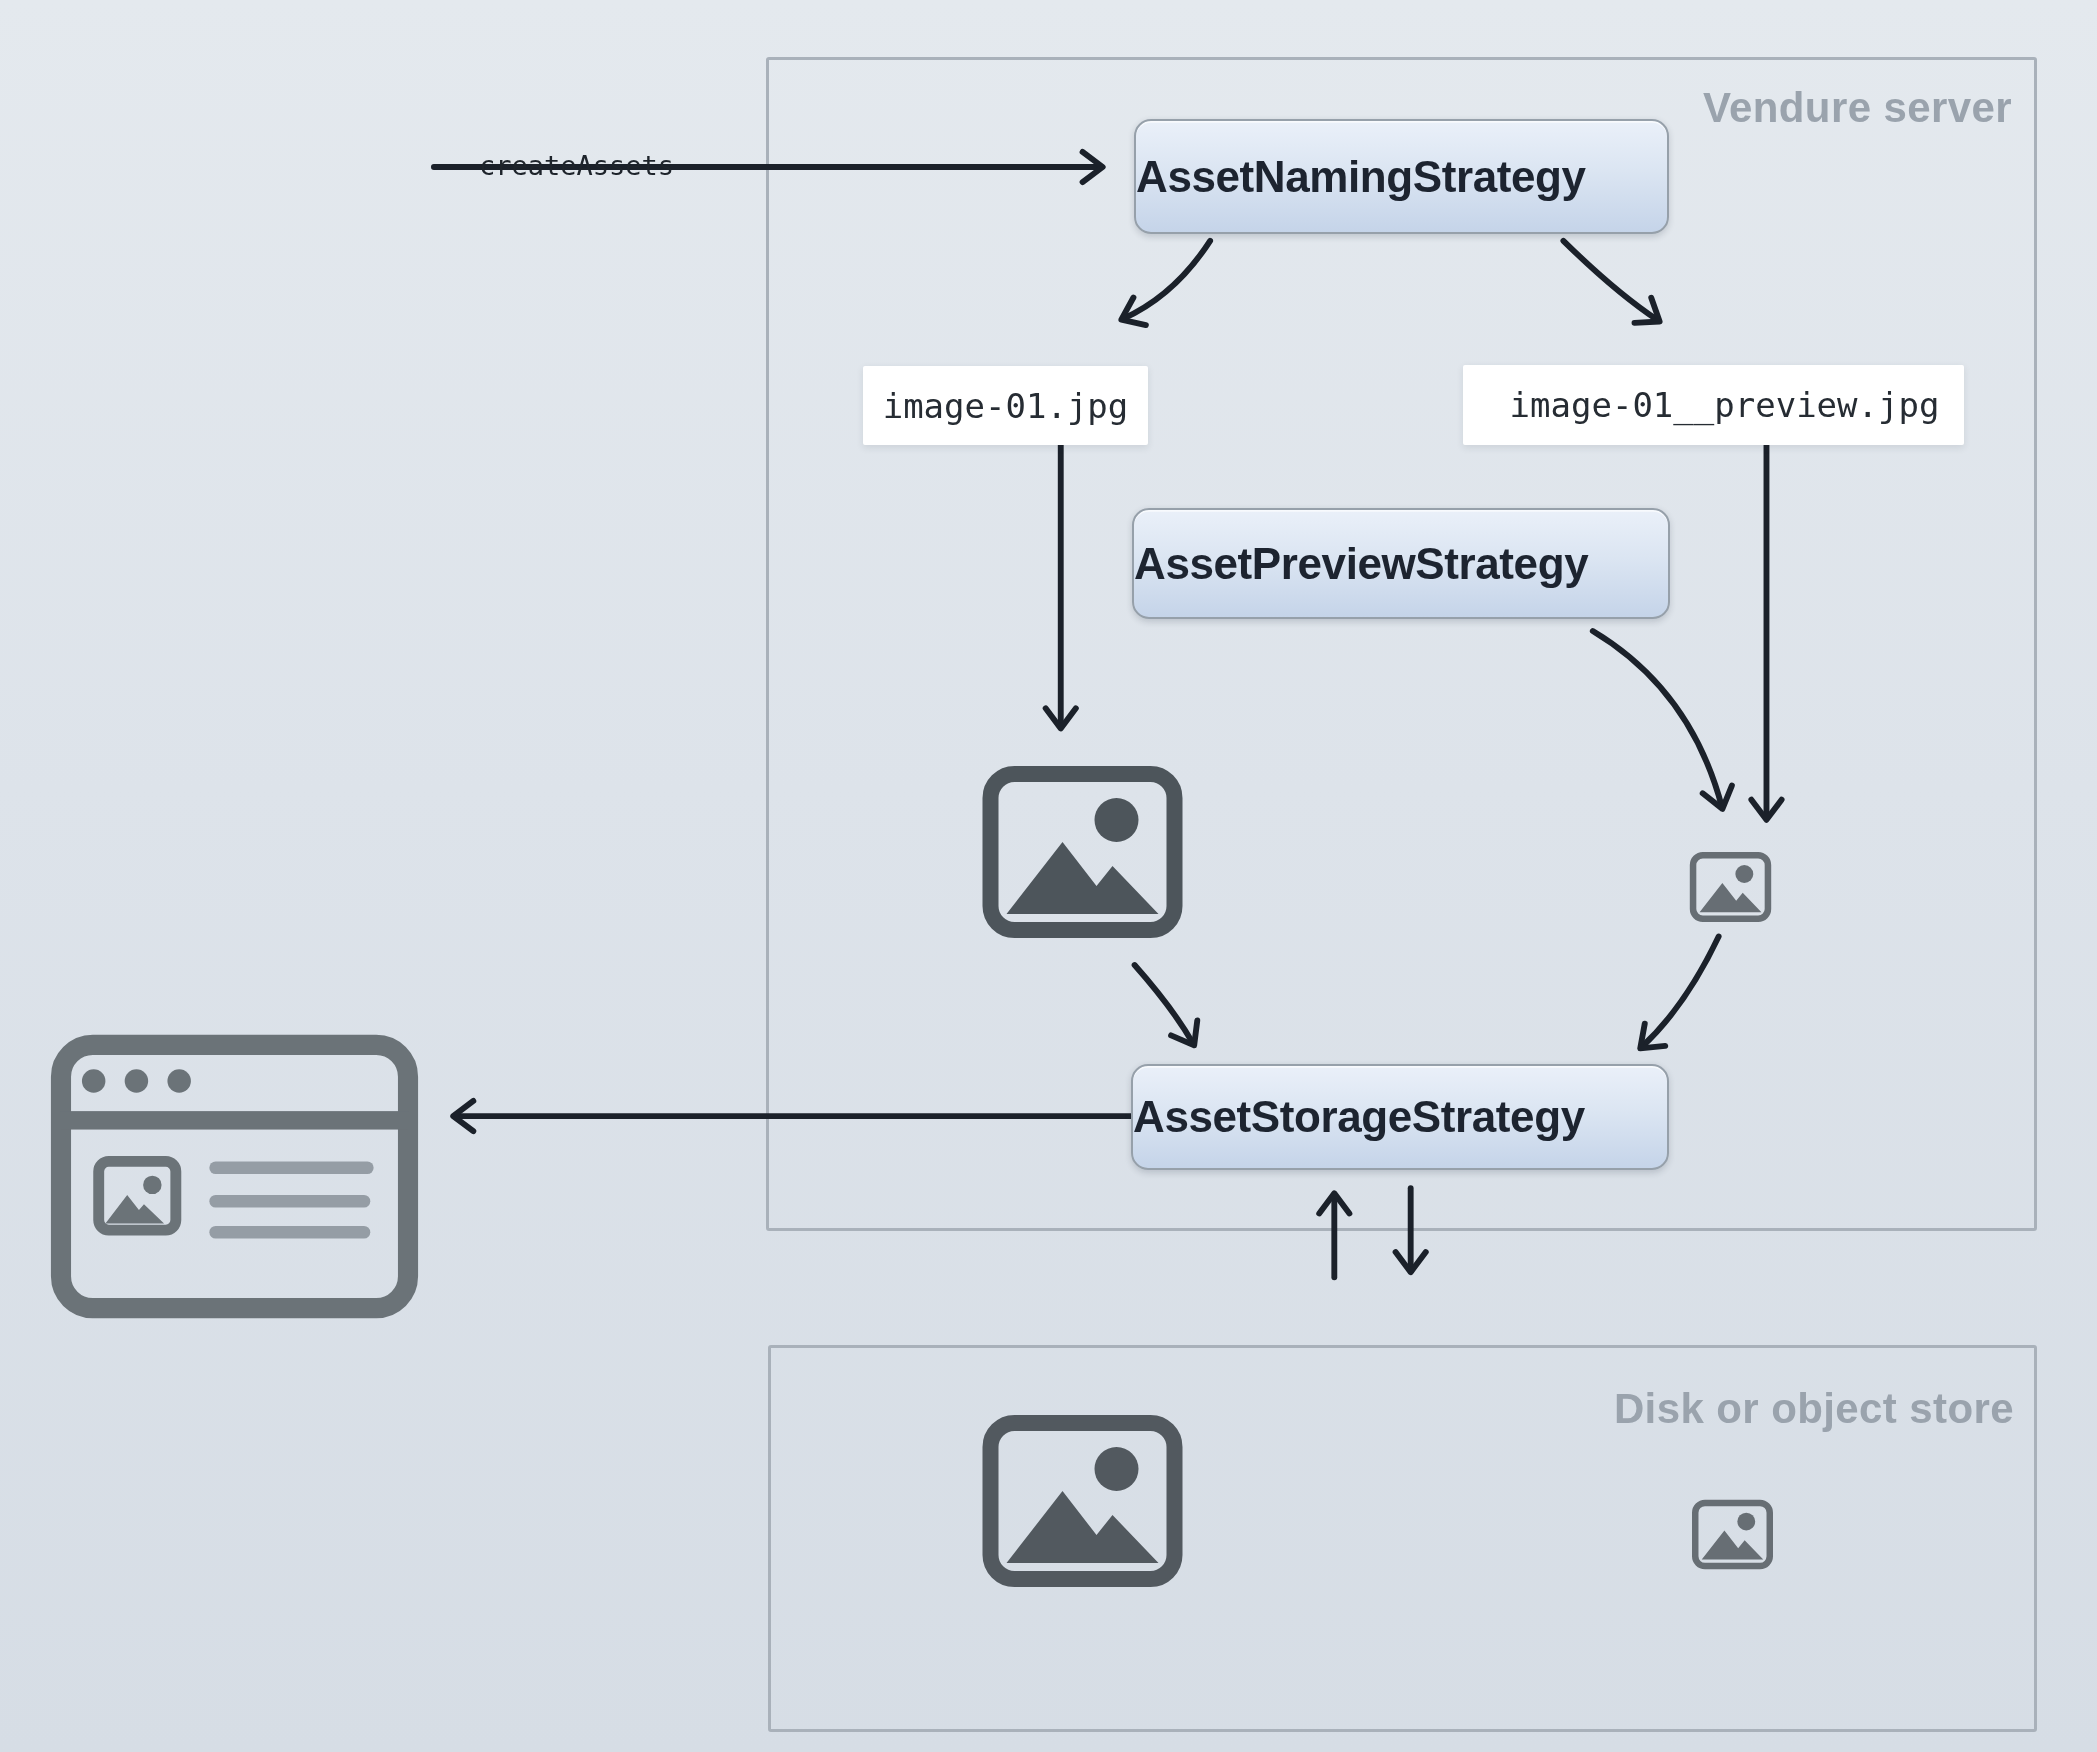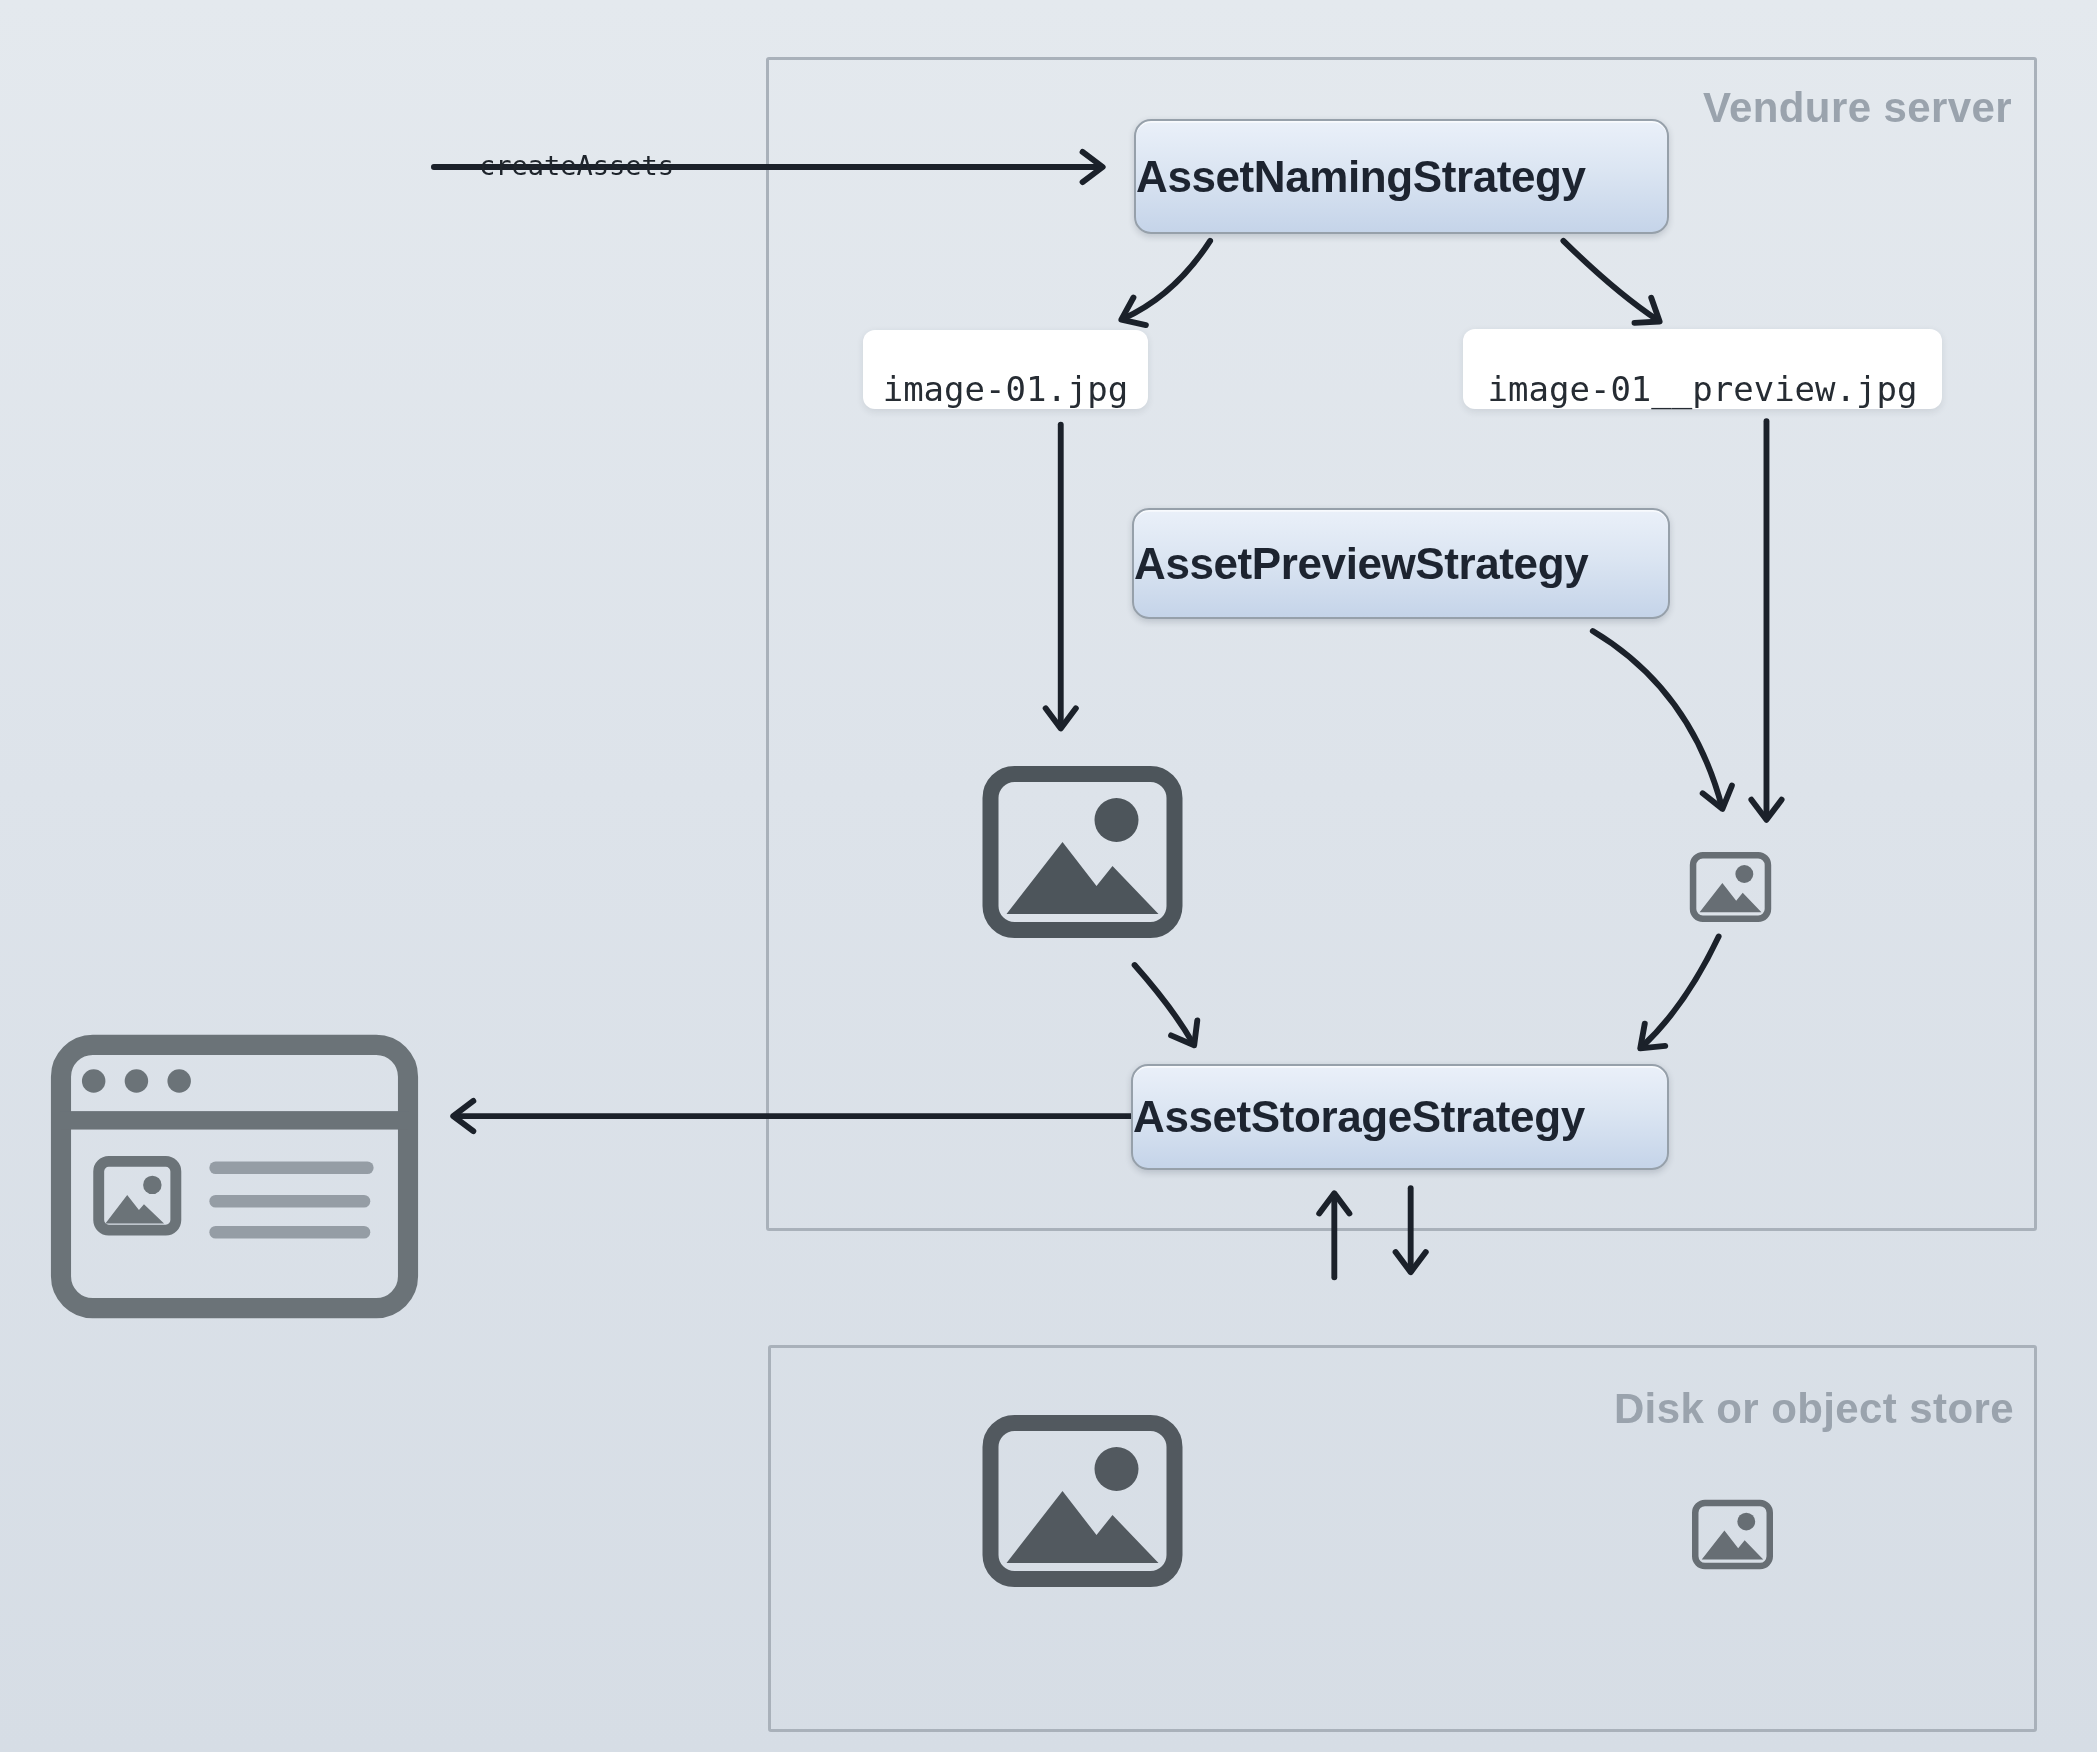--- a/index.html
+++ b/index.html
@@ -36,24 +36,25 @@
     box-shadow: 0 2.5px 5.9px rgba(40,50,65,0.18), inset 0 1.7px 0 rgba(255,255,255,0.65);
   }
   .strategy-box span {
     font-size: 44px; font-weight: bold; color: #1d2430;
     letter-spacing: -0.4px; white-space: nowrap;
   }
 
   
   .filename-box {
     position: absolute;
-    display: flex; align-items: flex-end; justify-content: center;
+    display: flex; align-items: center; justify-content: center;
     background: #ffffff;
-    border-radius: 12px;
+    border-radius: 2px;
     box-shadow: 0 2.5px 7.6px rgba(40,50,60,0.10);
+    margin-top: 36px;
   }
   .filename-box span {
     font-family: "DejaVu Sans Mono", "Liberation Mono", monospace;
     font-size: 34px; color: #262c33; white-space: nowrap;
   }
 
   
   .source-card {
     position: absolute;
     left: 54px; top: 60px; width: 357px; height: 286px;
@@ -138,21 +139,21 @@
   </div>
 
   <div class="strategy-box" style="left:1131px; top:1064px; width:534px; height:102px;">
     <span>AssetStorageStrategy</span>
   </div>
 
   <div class="filename-box" style="left:863px; top:330px; width:285px; height:79px;">
     <span>image-01.jpg</span>
   </div>
 
-  <div class="filename-box" style="left:1463px; top:329px; width:479px; height:80px;">
+  <div class="filename-box" style="left:1463px; top:329px; width:479px; height:80px;padding-left:22px;">
     <span>image-01__preview.jpg</span>
   </div>
 
   <svg class="glyph-abs" style="left:982px; top:766px; color:#4d555b;" width="201" height="172" viewBox="0 0 100 86">
       <use href="#img-glyph"></use>
     </svg>
 
   <svg class="glyph-abs" style="left:1688px; top:852px; color:#676e74;" width="85" height="70" viewBox="0 0 100 86">
       <use href="#img-glyph"></use>
     </svg>

